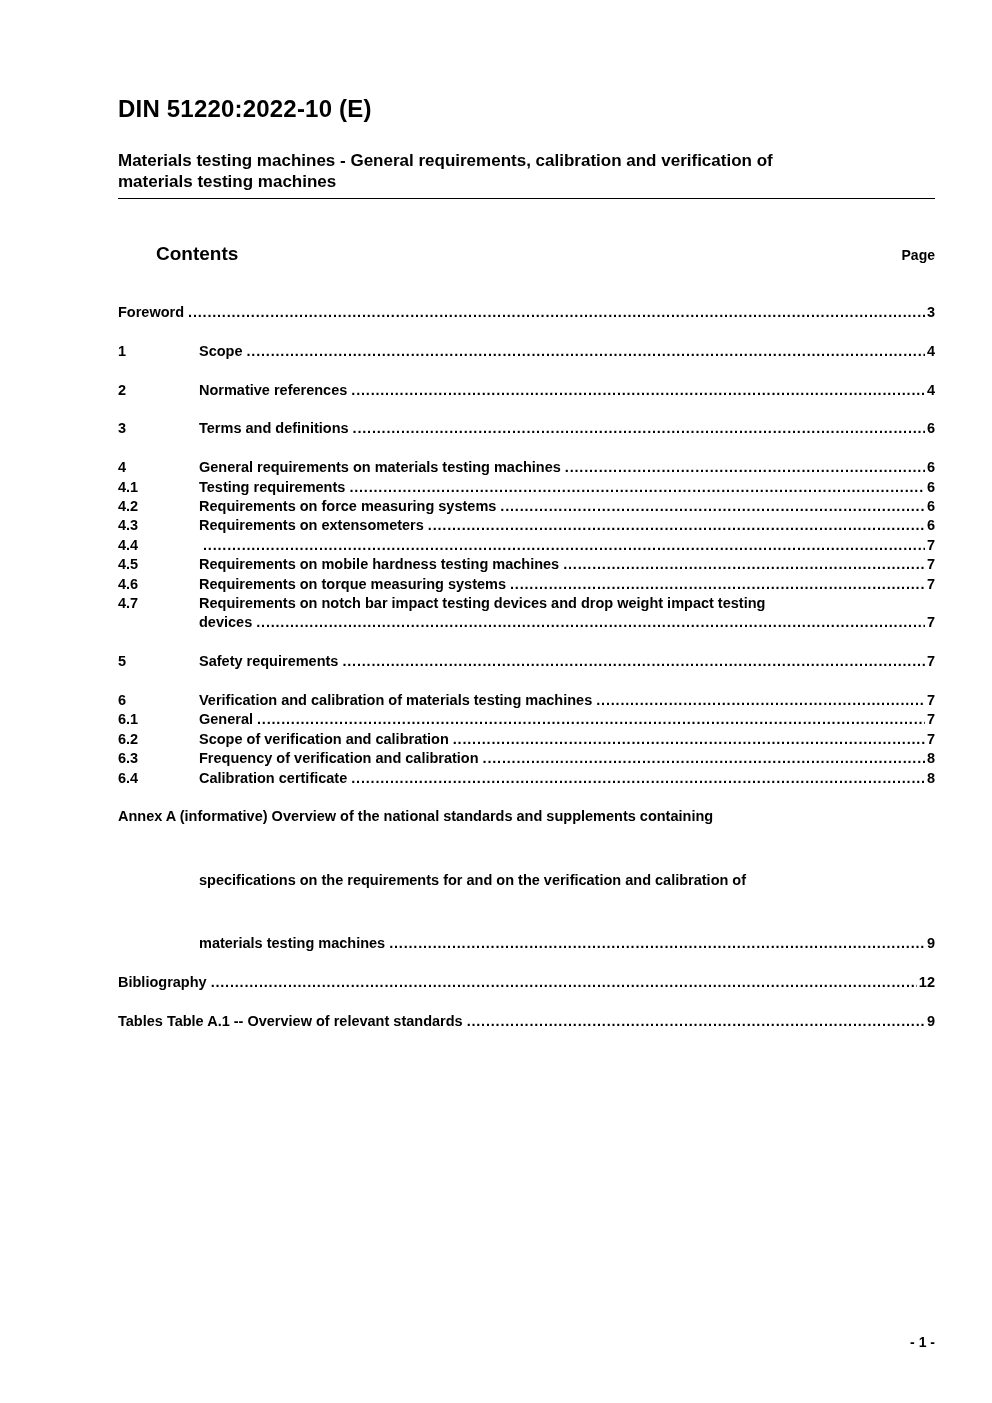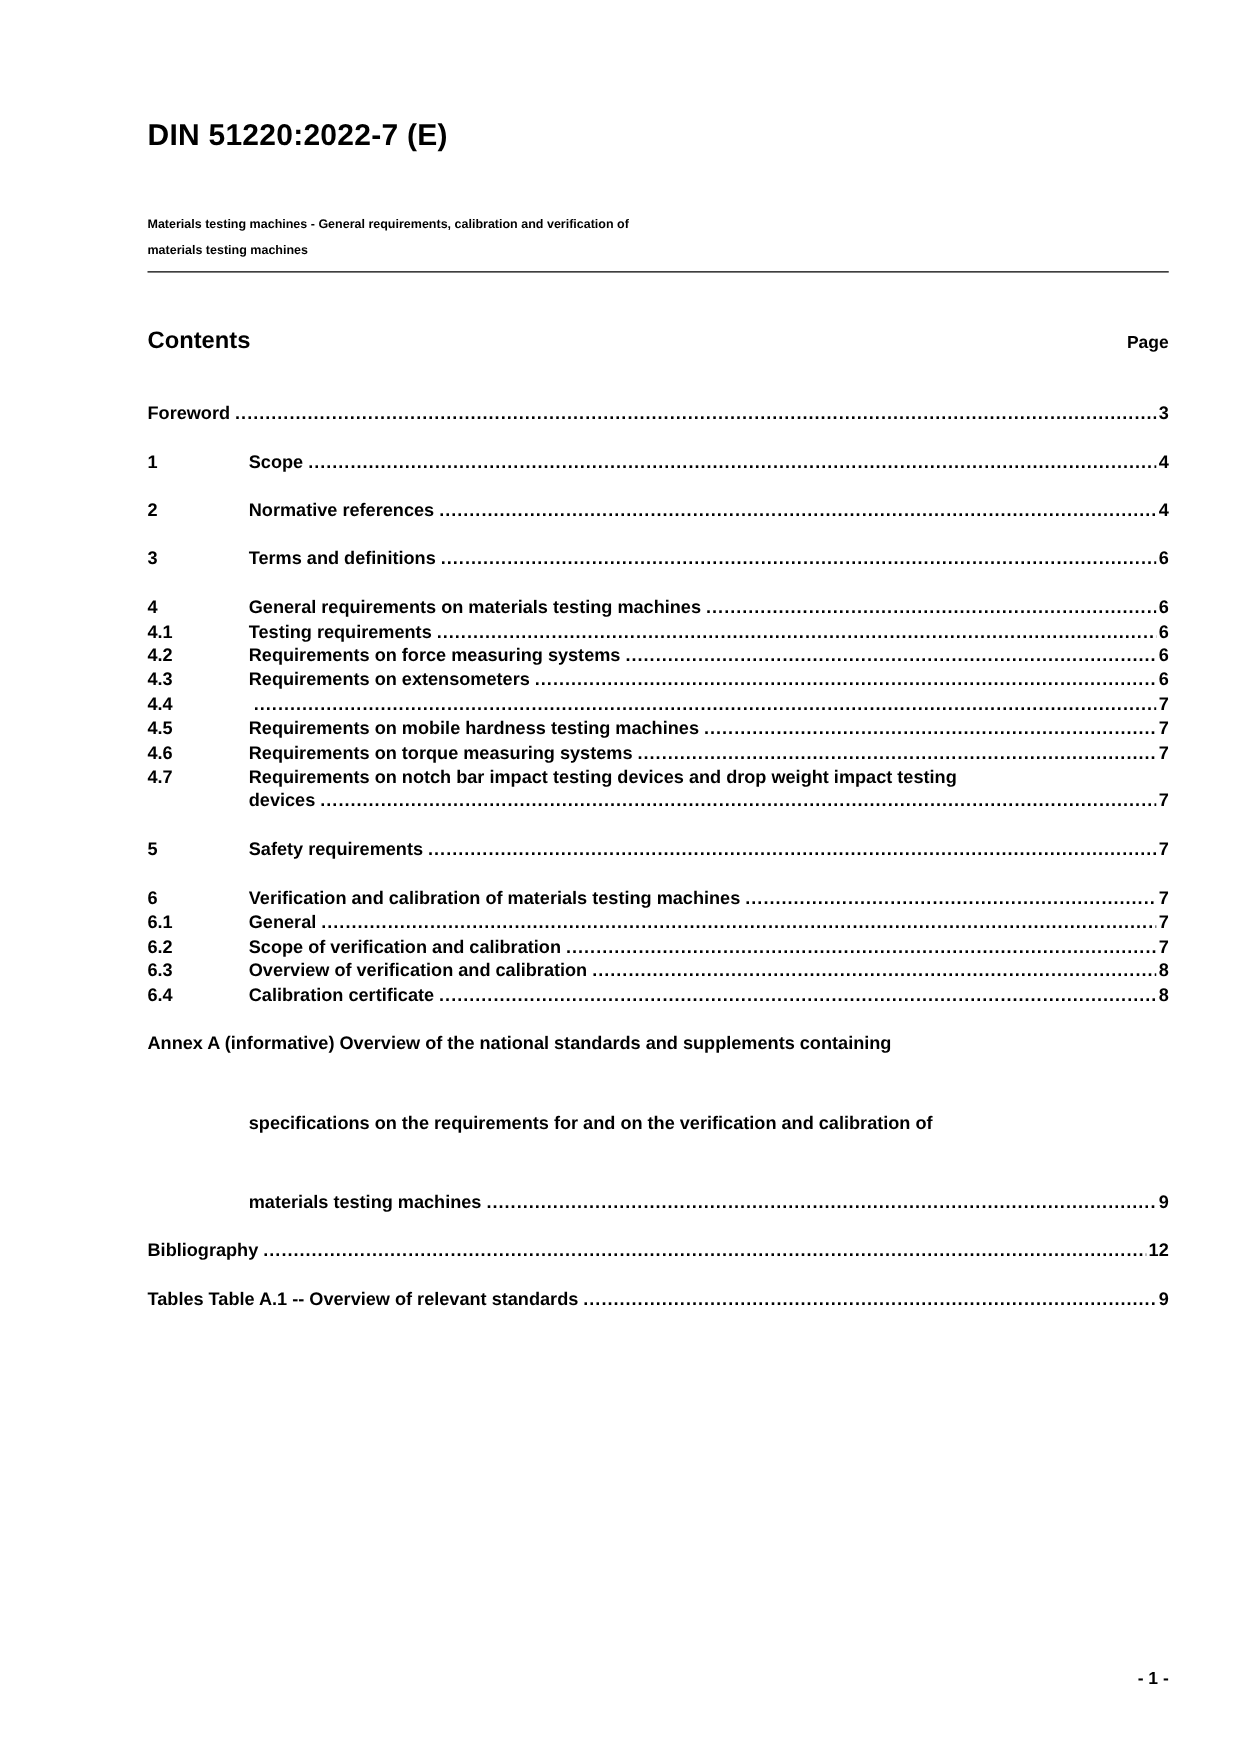--- a/index.html
+++ b/index.html
@@ -15,38 +15,39 @@
     position: absolute; inset: 0;
     padding: 95px 57px 0 118px;
   }
   .doc-title {
     font-size: 24px;
     font-weight: 700;
     letter-spacing: 0.2px;
     line-height: 28px;
   }
   .doc-subtitle {
-    margin-top: 47px;
-    font-size: 10px;
+    margin-top: 28px;
+    font-size: 17px;
     font-weight: 700;
     line-height: 20.5px;
     white-space: pre-line;
     padding-bottom: 6px;
     border-bottom: 1.5px solid #000;
   }
   .contents-header {
     margin-top: 42px;
     display: flex;
     align-items: baseline;
     justify-content: space-between;
   }
   .contents-heading {
     font-size: 19px;
     font-weight: 700;
     line-height: 26px;
+    margin-left: 38px;
   }
   .page-label {
     font-size: 14px;
     font-weight: 700;
     padding-left: 28px;
   }
   .toc {
     margin-top: 36px;
     font-size: 14.5px;
     font-weight: 700;
@@ -73,21 +74,21 @@
     right: 57px;
     bottom: 53px;
     font-size: 14px;
     font-weight: 700;
   }
 </style>
 </head>
 <body>
 
 <div class="page">
-  <h1 class="doc-title">DIN 51220:2022-7 (E)</h1>
+  <h1 class="doc-title">DIN 51220:2022-10 (E)</h1>
   <h2 class="doc-subtitle">Materials testing machines - General requirements, calibration and verification of
 materials testing machines</h2>
 
   <div class="contents-header">
     <span class="contents-heading">Contents</span>
     <span class="page-label">Page</span>
   </div>
 
   <div class="toc">
       <div class="toc-row flush">
@@ -248,21 +249,21 @@
             <span class="toc-text">Scope of verification and calibration</span>
             <span class="leader">..........................................................................................................................................................................................................................................................</span>
             <span class="toc-page">7</span>
           </span>
         </span>
       </div>
       <div class="toc-row">
         <span class="toc-num">6.3</span>
         <span class="toc-body">
           <span class="toc-line">
-            <span class="toc-text">Overview of verification and calibration</span>
+            <span class="toc-text">Frequency of verification and calibration</span>
             <span class="leader">..........................................................................................................................................................................................................................................................</span>
             <span class="toc-page">8</span>
           </span>
         </span>
       </div>
       <div class="toc-row">
         <span class="toc-num">6.4</span>
         <span class="toc-body">
           <span class="toc-line">
             <span class="toc-text">Calibration certificate</span>

